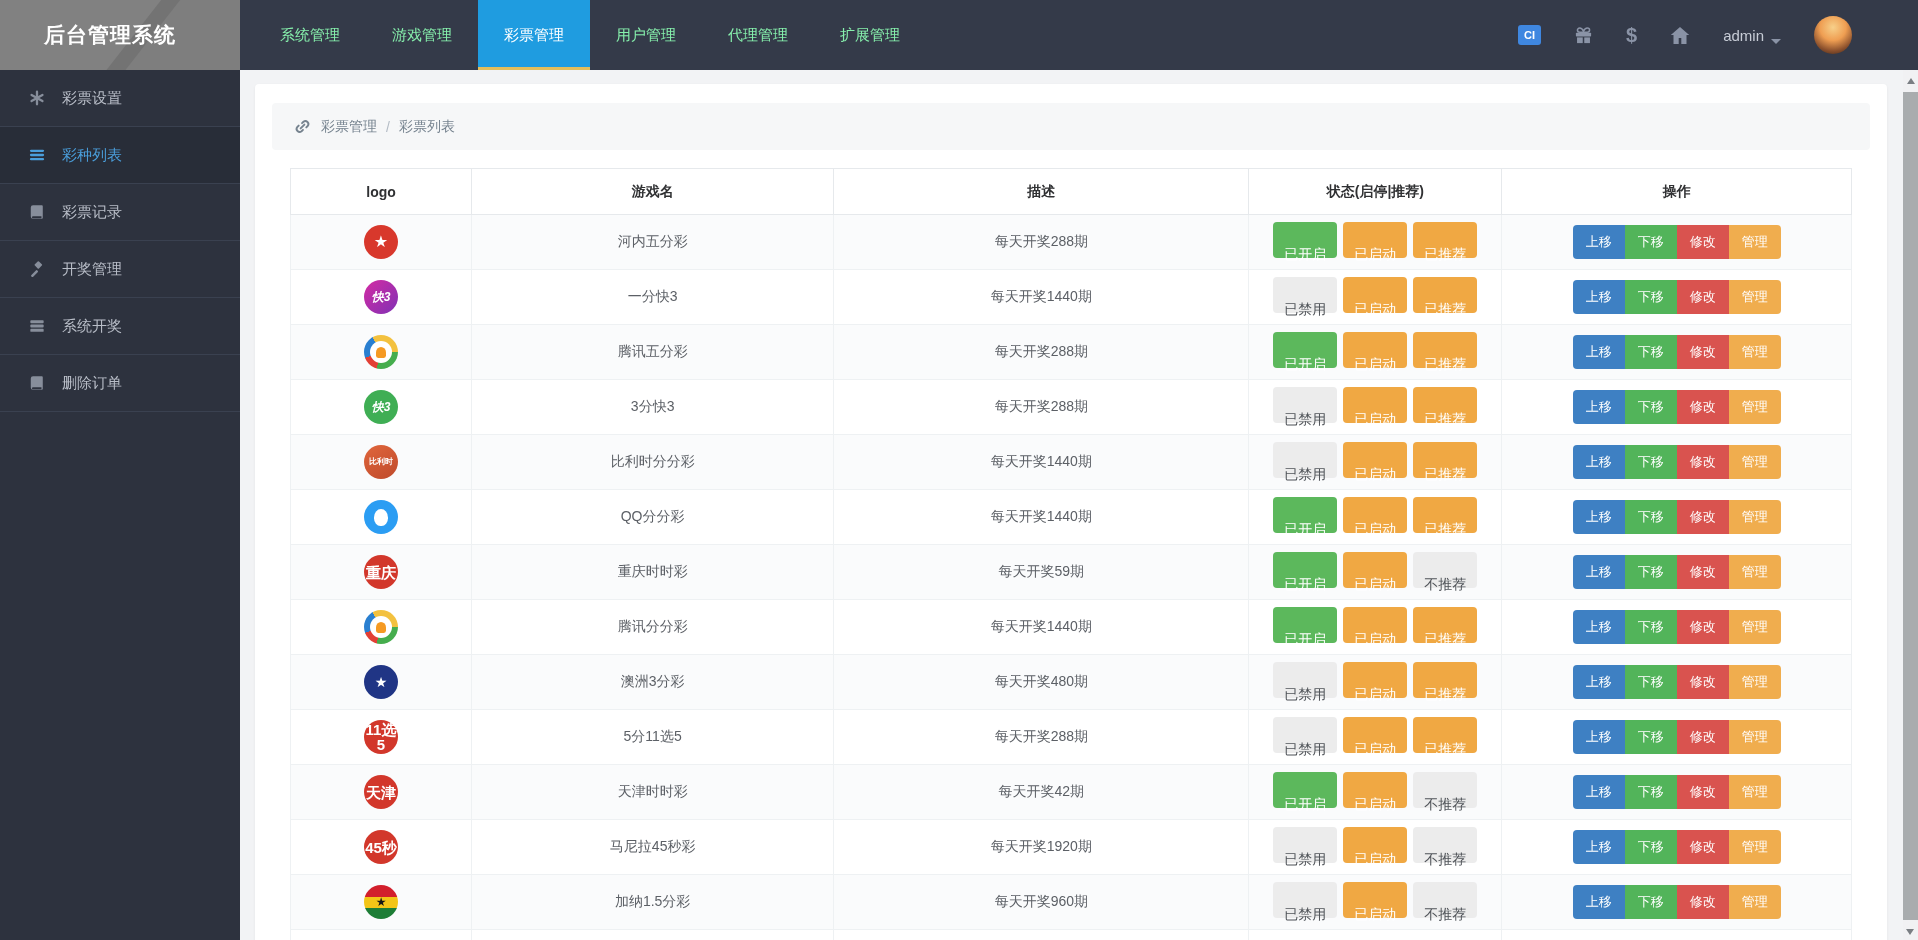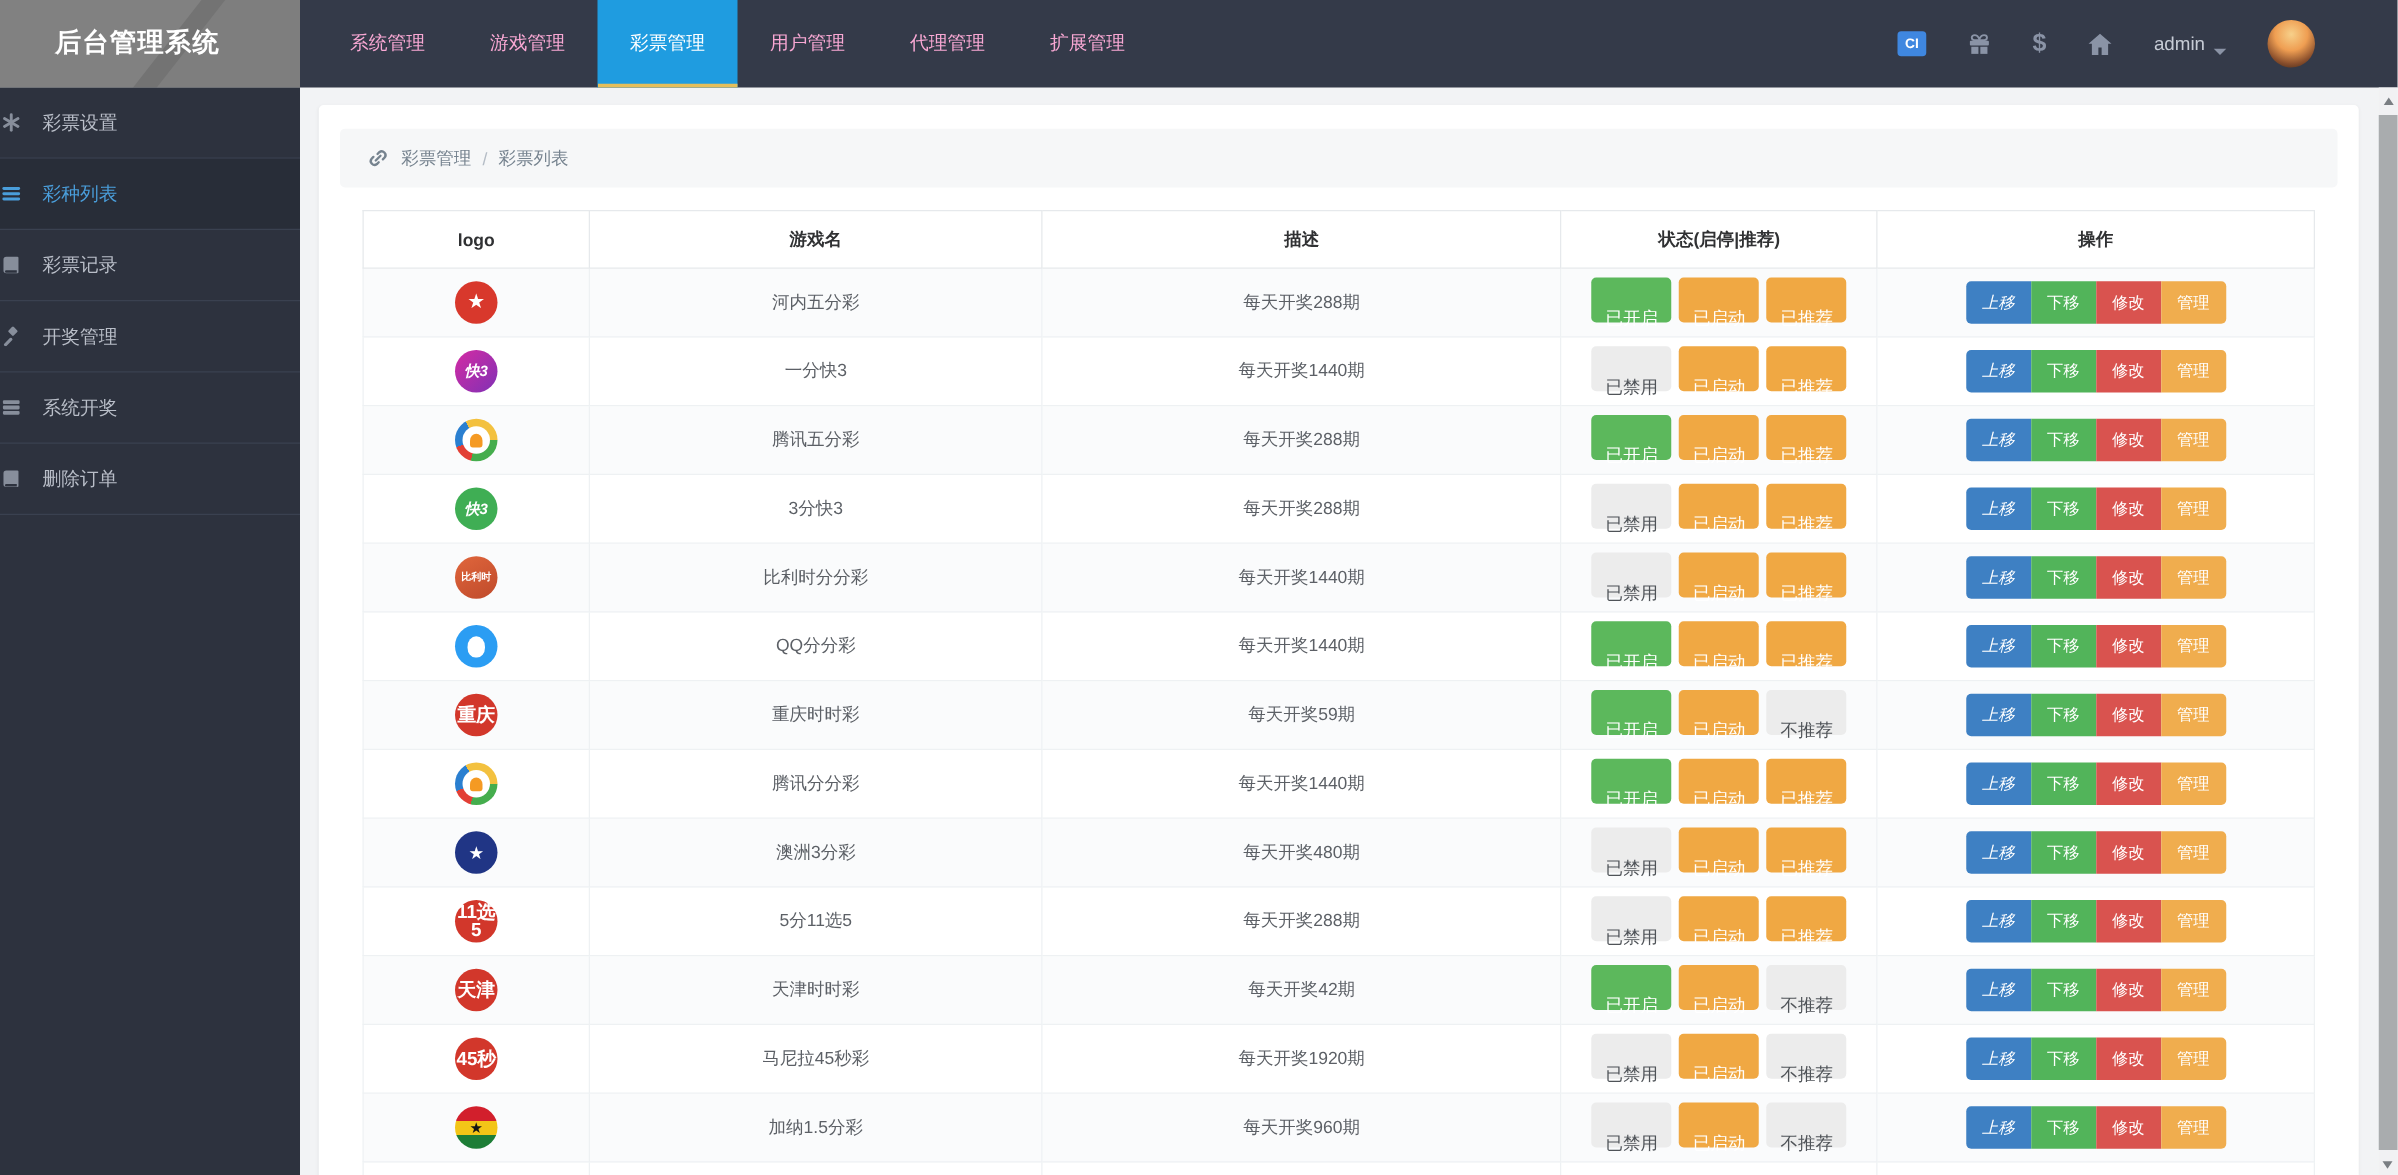--- a/index.html
+++ b/index.html
@@ -6,35 +6,35 @@
   html,body { width:1918px; height:940px; overflow:hidden;
     font-family:"Liberation Sans","DejaVu Sans",sans-serif; background:#f2f3f5; }
 
   
   .navbar { position:absolute; left:0; top:0; width:1918px; height:70px; background:#343a49; z-index:30; display:flex; }
   .brand { position:relative; width:240px; height:70px; background:#737373; overflow:hidden; flex:none; }
   .brand::before { content:""; position:absolute; width:190px; height:300px; background:rgba(255,255,255,.10); transform:rotate(38deg); left:-70px; top:-130px; }
   .brand::after { content:""; position:absolute; width:120px; height:300px; background:rgba(255,255,255,.08); transform:rotate(38deg); right:-45px; top:-110px; }
   .brand-text { position:relative; z-index:2; display:block; line-height:70px; padding-left:44px; color:#fff; font-size:21px; font-weight:bold; letter-spacing:1px; }
   .nav-tabs { display:flex; margin-left:14px; }
-  .nav-tab { line-height:70px; padding:0 26px; font-size:15px; color:#f9a8d4; cursor:pointer; white-space:nowrap; }
+  .nav-tab { line-height:70px; padding:0 26px; font-size:15px; color:#86efac; cursor:pointer; white-space:nowrap; }
   .nav-tab.active { background:#1f9ce0; color:#fff; box-shadow:inset 0 -3px 0 #e5be5a; }
   .nav-right { position:absolute; right:66px; top:0; height:70px; display:flex; align-items:center; gap:33px; }
   .cur-badge { width:23px; height:20px; background:#3f87e0; border-radius:3px; color:#fff; font-size:11px; font-weight:bold; display:flex; align-items:center; justify-content:center; cursor:pointer; }
   .nav-ico { color:#8a93a6; display:flex; align-items:center; cursor:pointer; }
   .dollar { color:#8a93a6; font-size:20px; font-weight:bold; cursor:pointer; }
   .admin-menu { display:flex; align-items:flex-end; gap:7px; cursor:pointer; }
   .admin-name { color:#c7ccd6; font-size:15px; }
   .caret { width:0; height:0; border-left:5px solid transparent; border-right:5px solid transparent; border-top:5px solid #8a93a6; }
   .avatar { width:38px; height:38px; border-radius:50%; cursor:pointer;
     background:radial-gradient(circle at 50% 30%, #f7d08a 0%, #ef9e52 40%, #8a4f2c 72%, #2e1f16 100%); }
 
   
   .sidebar { position:absolute; left:0; top:70px; width:240px; height:870px; background:#2d323e; z-index:20; }
-  .side-item { height:57px; display:flex; align-items:center; font-size:15px; color:#b9bec8; cursor:pointer; border-bottom:1px solid #3a4150; }
+  .side-item { height:57px; display:flex; align-items:center; padding-left:28px; font-size:15px; color:#b9bec8; cursor:pointer; border-bottom:1px solid #3a4150; }
   .side-item .side-icon { width:18px; height:18px; margin-right:16px; color:#878e9b; display:flex; align-items:center; justify-content:center; }
   .side-item.active { background:#282d38; color:#4a9edb; }
   .side-item.active .side-icon { color:#4a9edb; }
 
   
   .main { position:absolute; left:240px; top:70px; width:1678px; height:870px; background:#f2f3f5; overflow:hidden; }
   .card { position:absolute; left:15px; top:14px; width:1632px; height:1000px; background:#fff; border-radius:4px; box-shadow:0 1px 3px rgba(0,0,0,.06); }
   .breadcrumb { margin:19px 17px 0; height:47px; background:#f6f7f8; border-radius:4px; display:flex; align-items:center; padding-left:22px; font-size:14px; color:#76838f; }
   .crumb-link-ico { color:#76838f; margin-right:10px; display:flex; }
   .crumb-a { cursor:pointer; }
@@ -60,21 +60,21 @@
   .lg-tencent-swirl::before { content:""; position:absolute; width:22px; height:22px; background:#fff; border-radius:50%; }
   .lg-tencent-swirl::after { content:""; position:absolute; width:10px; height:11px; background:#f59a23; border-radius:50% 50% 22% 22%; }
 
   .status-btn { display:inline-block; min-width:64px; padding:14px 9px; height:36px; line-height:36px; border-radius:4px; font-size:14px; margin:0 3px; cursor:pointer; }
   .st-green { background:#5cb85c; color:#fff; }
   .st-orange { background:#f0a843; color:#fff; }
   .st-plain { background:#ececec; color:#4f5358; }
 
   .action-group { display:inline-flex; }
   .action-btn { height:34px; line-height:34px; padding:0 13px; font-size:13px; color:#fff; cursor:pointer; }
-  .ac-blue { background:#3e80c3; border-radius:4px 0 0 4px;font-style:italic; }
+  .ac-blue { background:#3e80c3; border-radius:4px 0 0 4px; }
   .ac-green { background:#52b45a; }
   .ac-red { background:#d9534f; }
   .ac-orange { background:#f0ad4e; border-radius:0 4px 4px 0; }
 
   
   .scrollbar { position:absolute; right:0; top:70px; width:15px; height:870px; background:#f1f1f3; z-index:40; }
   .sb-arrow-up { width:0; height:0; border-left:4.5px solid transparent; border-right:4.5px solid transparent; border-bottom:6px solid #7a7e83; margin:8px auto 0; cursor:pointer; }
   .sb-thumb { position:absolute; left:0; top:22px; width:15px; height:828px; background:#a9acae; cursor:pointer; }
   .sb-arrow-down { position:absolute; bottom:5px; left:3px; width:0; height:0; border-left:4.5px solid transparent; border-right:4.5px solid transparent; border-top:6px solid #7a7e83; cursor:pointer; }
 </style>

